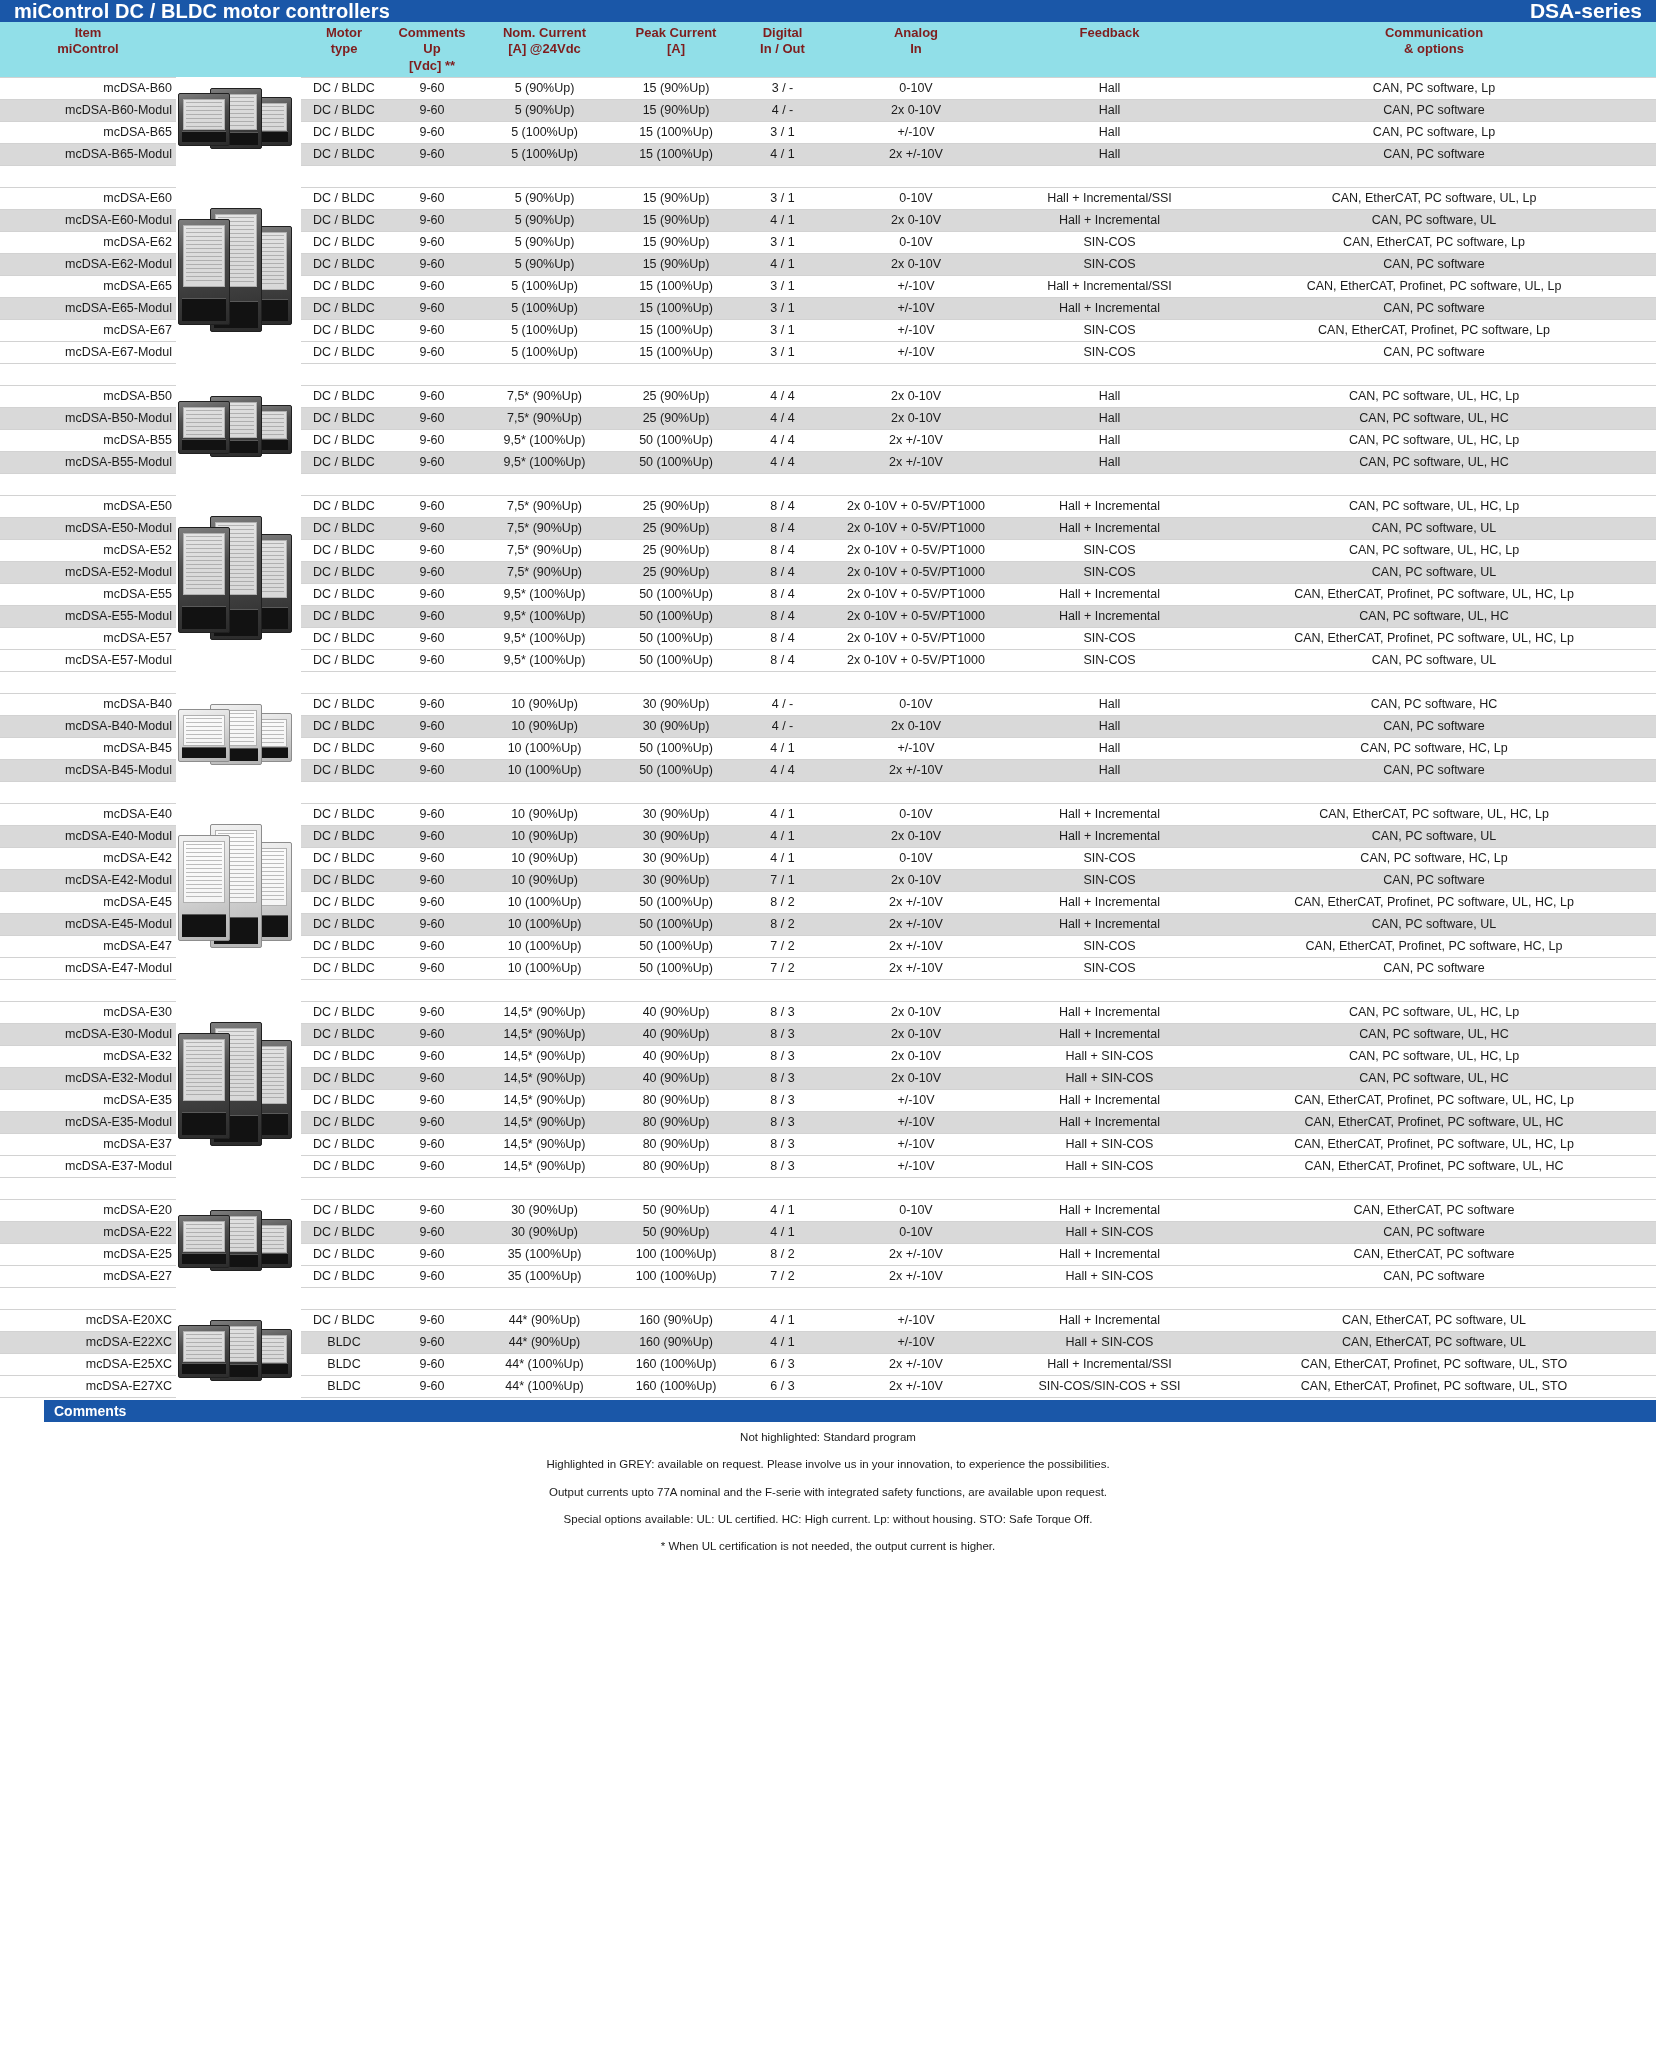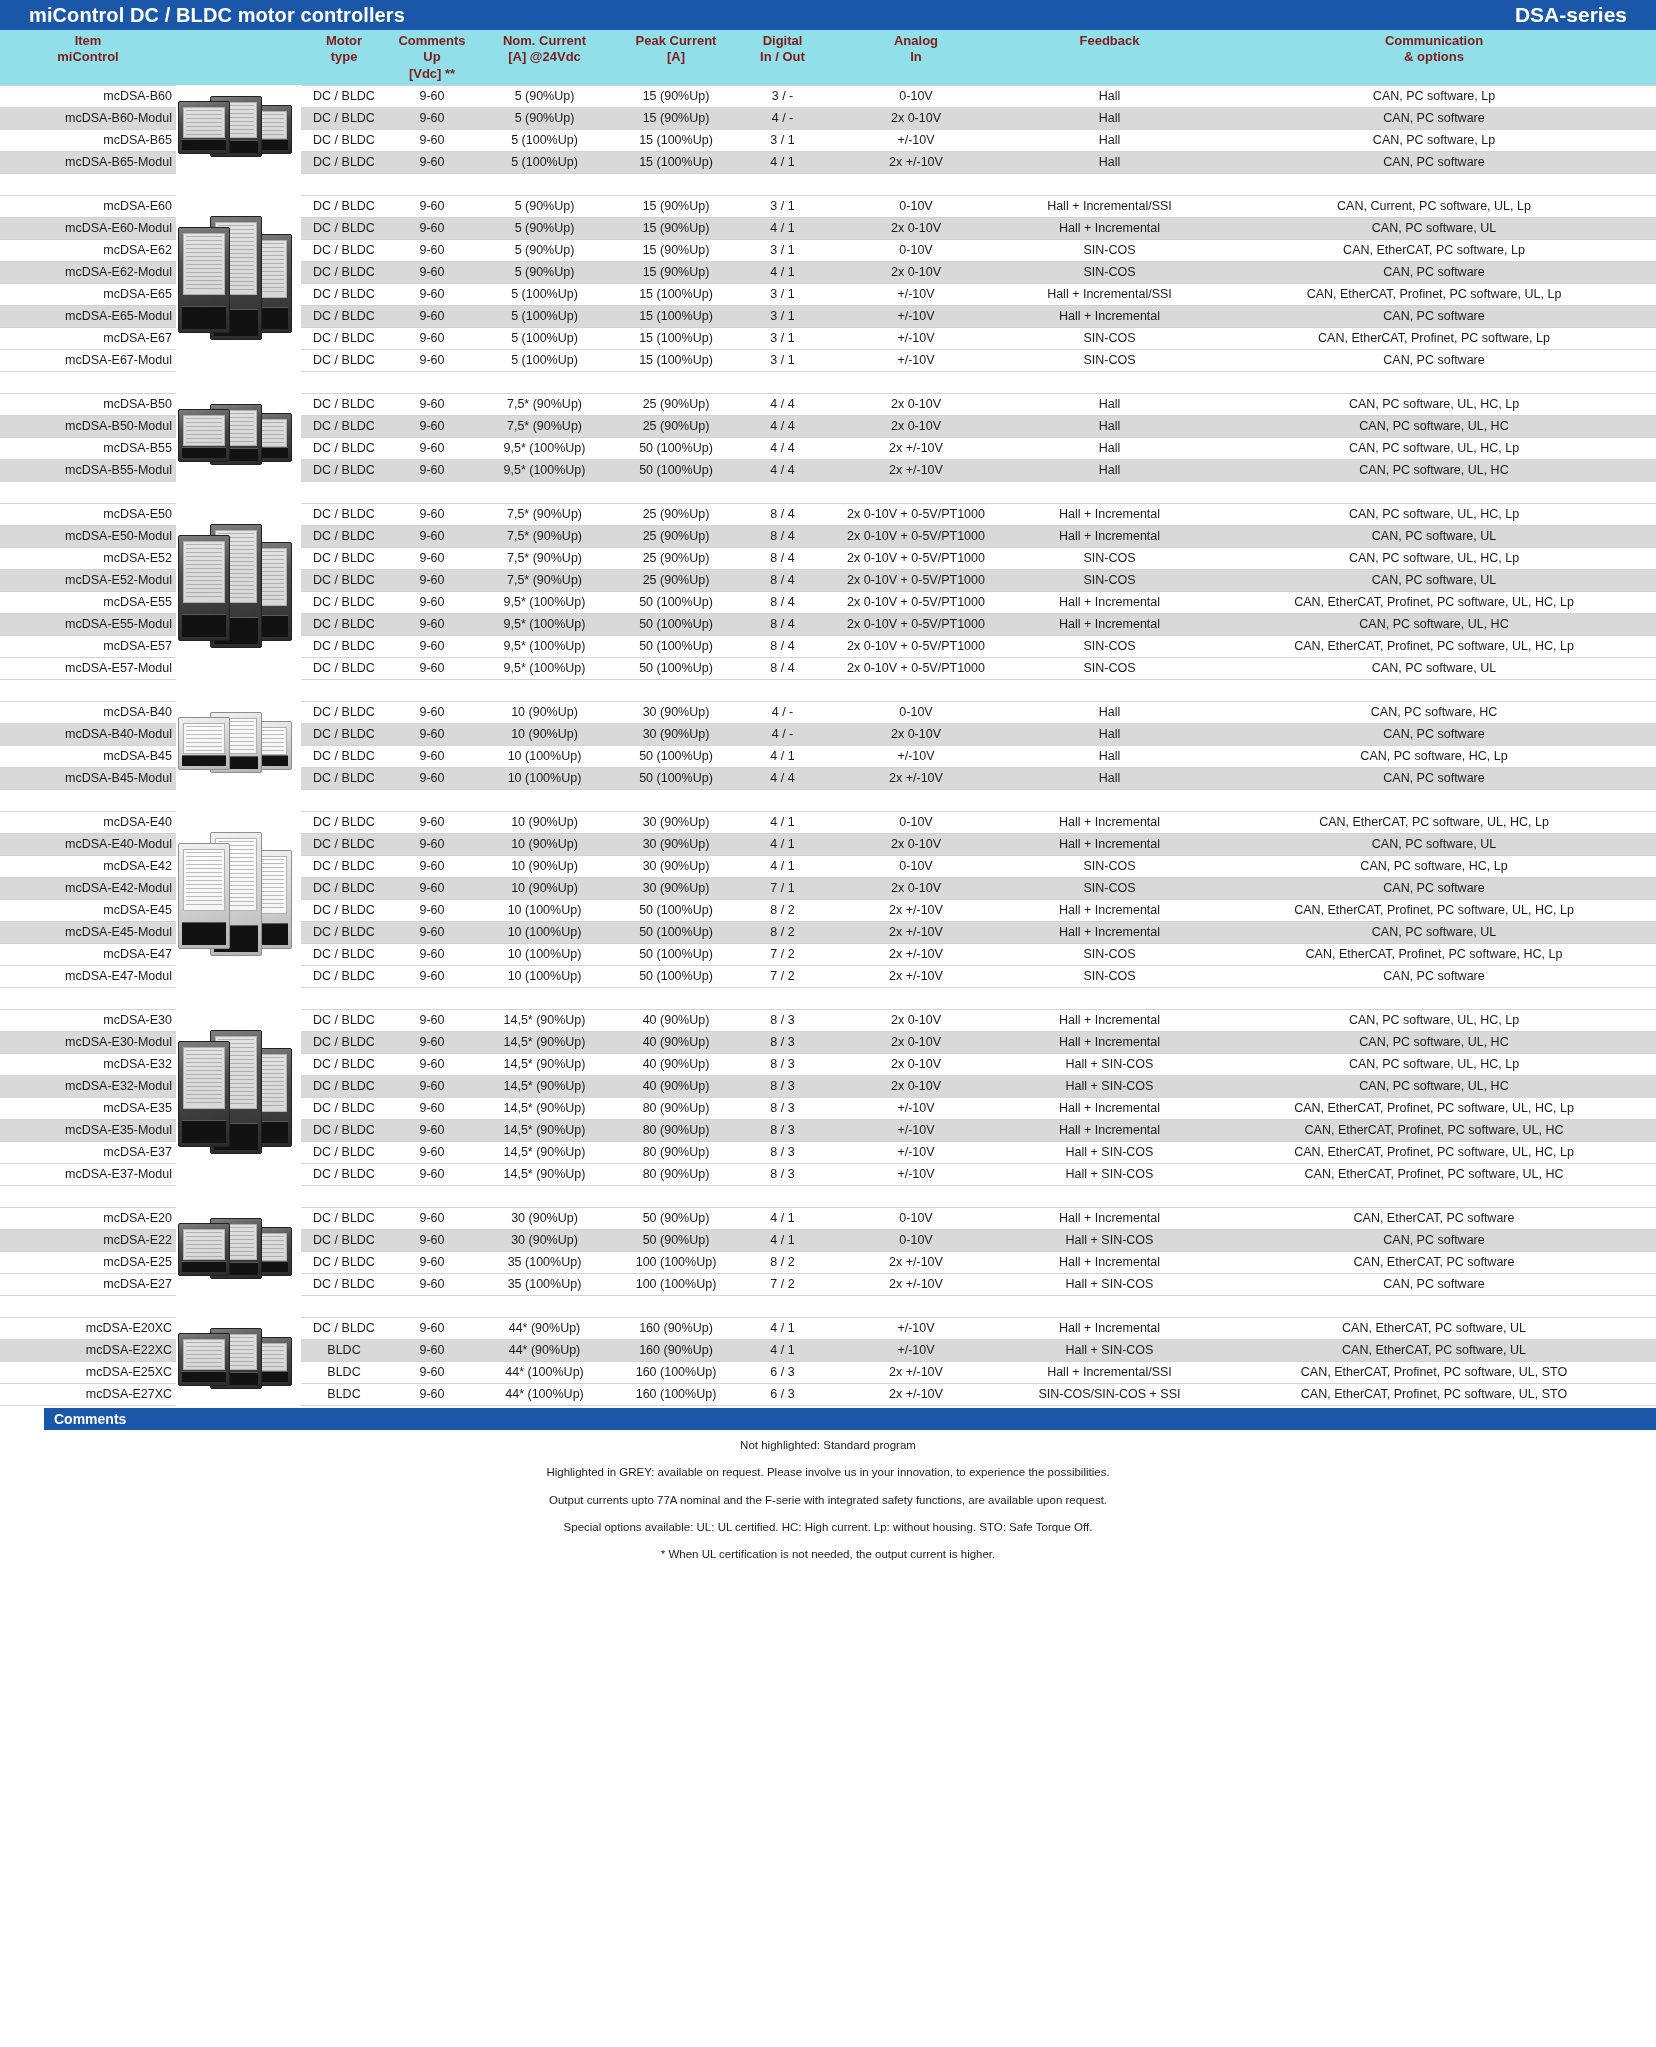--- a/index.html
+++ b/index.html
@@ -9,27 +9,27 @@
     font-family: "Liberation Sans", sans-serif;
   }
   #page {
     width: 1656px;
     min-height: 2047px;
     position: relative;
     background: #fff;
   }
   
   .topbar {
-    height: 30px;
+    height: 22px;
     background: #1a57a8;
     color: #ffffff;
     display: flex;
     align-items: center;
     justify-content: space-between;
-    padding: 0 29px;
+    padding: 0 14px;
   }
   .topbar .title {
     font-size: 20px;
     font-weight: bold;
     letter-spacing: 0.1px;
   }
   .topbar .series {
     font-size: 21px;
     font-weight: bold;
   }
@@ -304,21 +304,21 @@
               </div>
             </div>
           </td>
           <td>DC / BLDC</td>
           <td>9-60</td>
           <td>5  (90%Up)</td>
           <td>15  (90%Up)</td>
           <td>3 / 1</td>
           <td>0-10V</td>
           <td>Hall + Incremental/SSI</td>
-          <td class="comm">CAN, Current, PC software, UL, Lp</td>
+          <td class="comm">CAN, EtherCAT, PC software, UL, Lp</td>
         </tr>
         <tr class="row-grey">
           <td class="item">mcDSA-E60-Modul</td>
           <td>DC / BLDC</td>
           <td>9-60</td>
           <td>5  (90%Up)</td>
           <td>15  (90%Up)</td>
           <td>4 / 1</td>
           <td>2x 0-10V</td>
           <td>Hall + Incremental</td>

